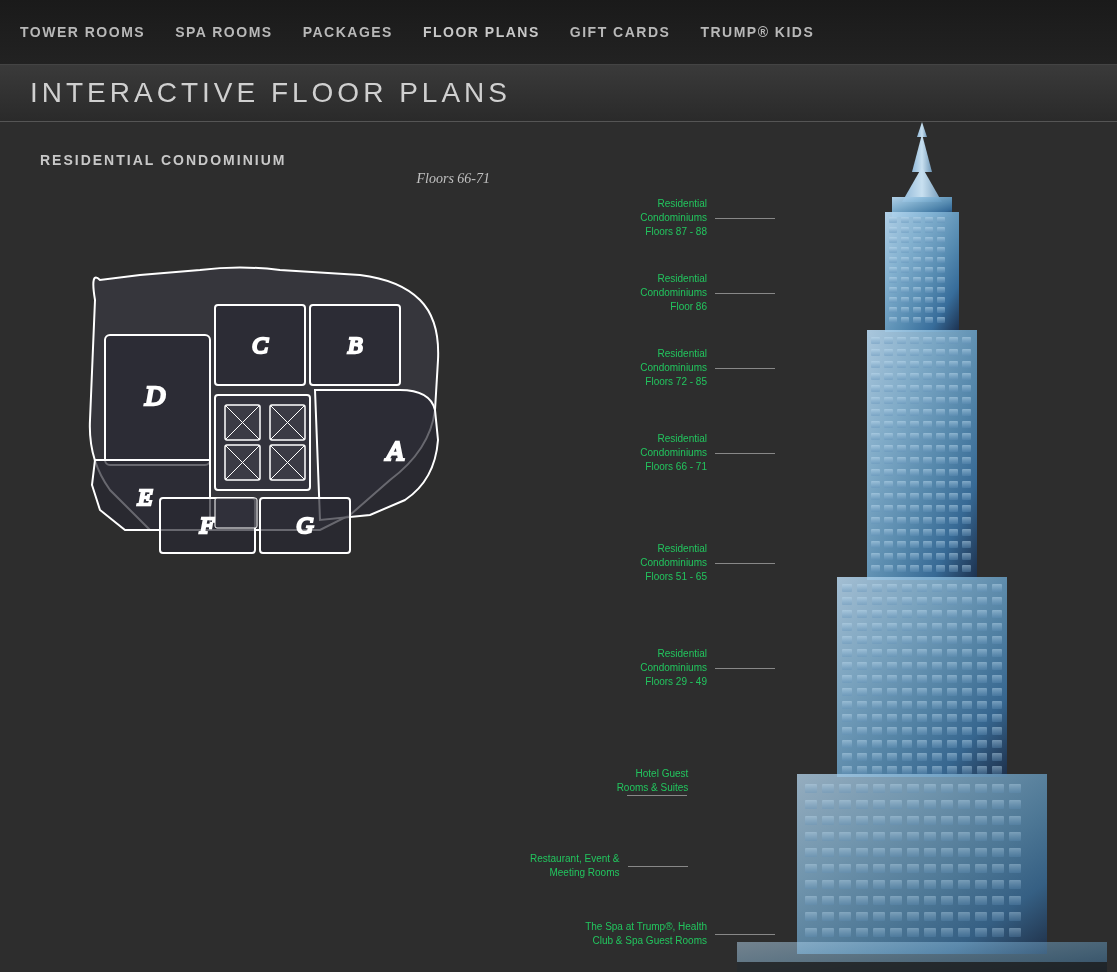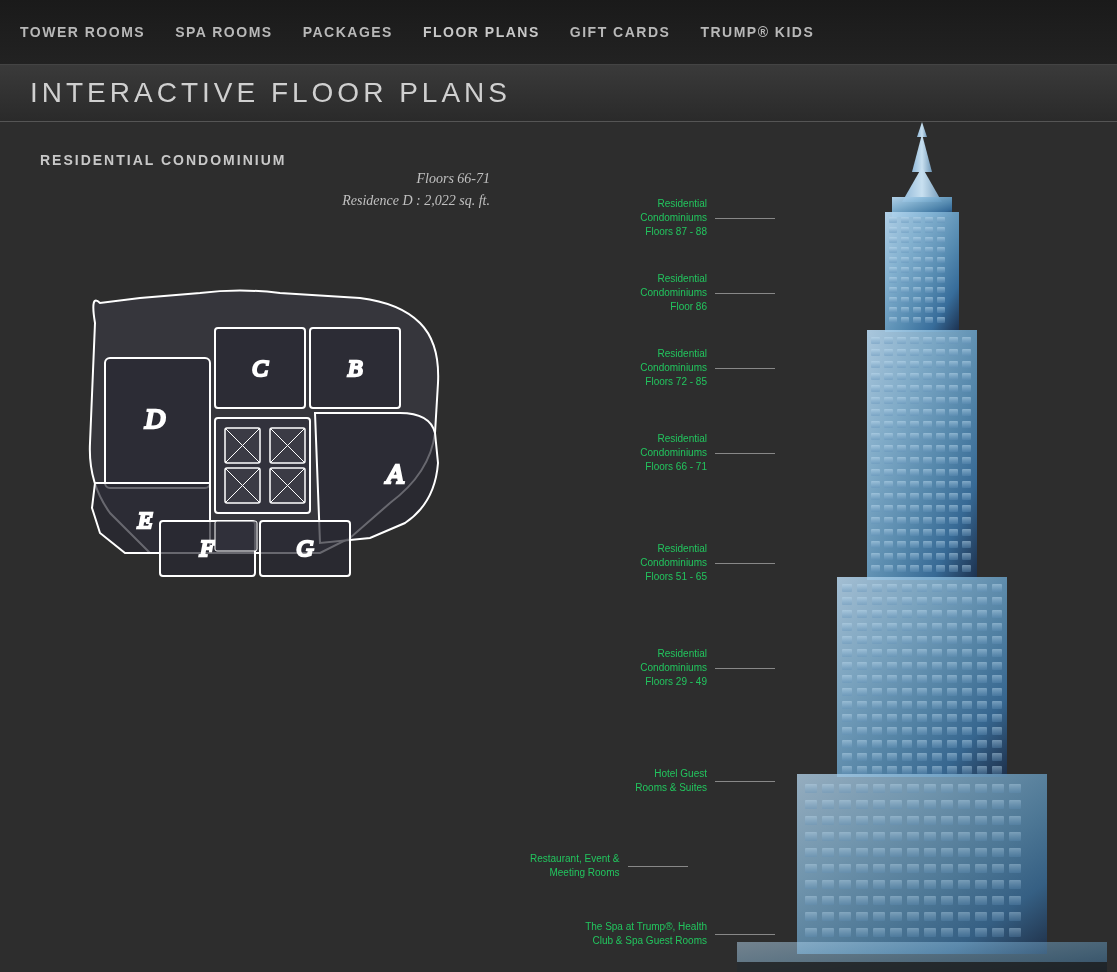--- a/index.html
+++ b/index.html
@@ -144,21 +144,20 @@
 <div class="page-title-area">
   <h1 class="page-title">INTERACTIVE FLOOR PLANS</h1>
 </div>
 
 <div class="main-content">
 
   <div class="left-panel">
     <div class="condo-title">RESIDENTIAL CONDOMINIUM</div>
     <div class="floor-info">
       <div>Floors 66-71</div>
-      <div>Residence D : 2,022 sq. ft.</div>
     </div>
 
     <div class="floor-plan-container">
       <svg width="420" height="340" viewBox="0 0 420 340">
 
         <g fill="none" stroke="white" stroke-width="2.5">
 
           <path d="M 60,60 Q 50,50 55,80 L 50,200 Q 48,240 70,270 L 110,310 L 280,310 L 310,295 L 350,260 Q 390,230 395,190 L 398,140 Q 400,100 380,80 Q 360,60 320,55 L 240,50 Q 200,45 160,50 L 100,55 Z" fill="rgba(60,60,70,0.6)" stroke="white" stroke-width="2"></path>
 
           <rect x="65" y="115" width="105" height="130" rx="5" fill="rgba(40,40,50,0.7)" stroke="white" stroke-width="2"></rect>
@@ -232,21 +231,21 @@
       <div style="position:absolute; top:400px; left:0; display:flex; align-items:center; justify-content:flex-end; width:245px;">
         <div class="floor-label-text">Residential<br>Condominiums<br>Floors 51 - 65</div>
         <div class="floor-label-line"></div>
       </div>
 
       <div style="position:absolute; top:505px; left:0; display:flex; align-items:center; justify-content:flex-end; width:245px;">
         <div class="floor-label-text">Residential<br>Condominiums<br>Floors 29 - 49</div>
         <div class="floor-label-line"></div>
       </div>
 
-      <div style="position:absolute; top:625px; left:0; display:flex; align-items:center; justify-content:flex-end; width:245px;">
+      <div style="position:absolute; top:625px; left:0; display:flex; align-items:center; justify-content:space-between; width:245px;flex-direction:column;">
         <div class="floor-label-text">Hotel Guest<br>Rooms &amp; Suites</div>
         <div class="floor-label-line"></div>
       </div>
 
       <div style="position:absolute; top:710px; left:0; display:flex; align-items:center; justify-content:flex-start; width:245px;">
         <div class="floor-label-text">Restaurant, Event &amp;<br>Meeting Rooms</div>
         <div class="floor-label-line"></div>
       </div>
 
       <div style="position:absolute; top:778px; left:0; display:flex; align-items:center; justify-content:flex-end; width:245px;">

